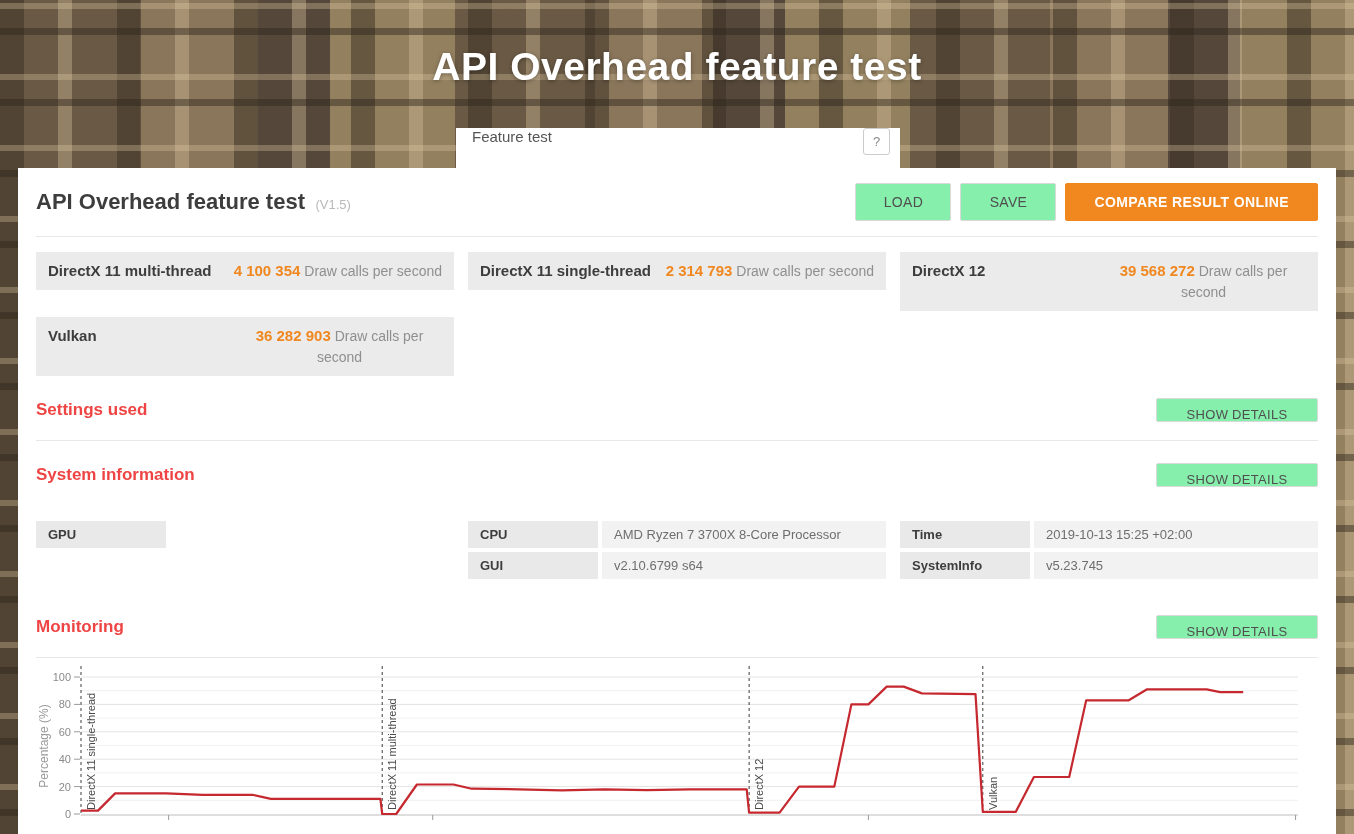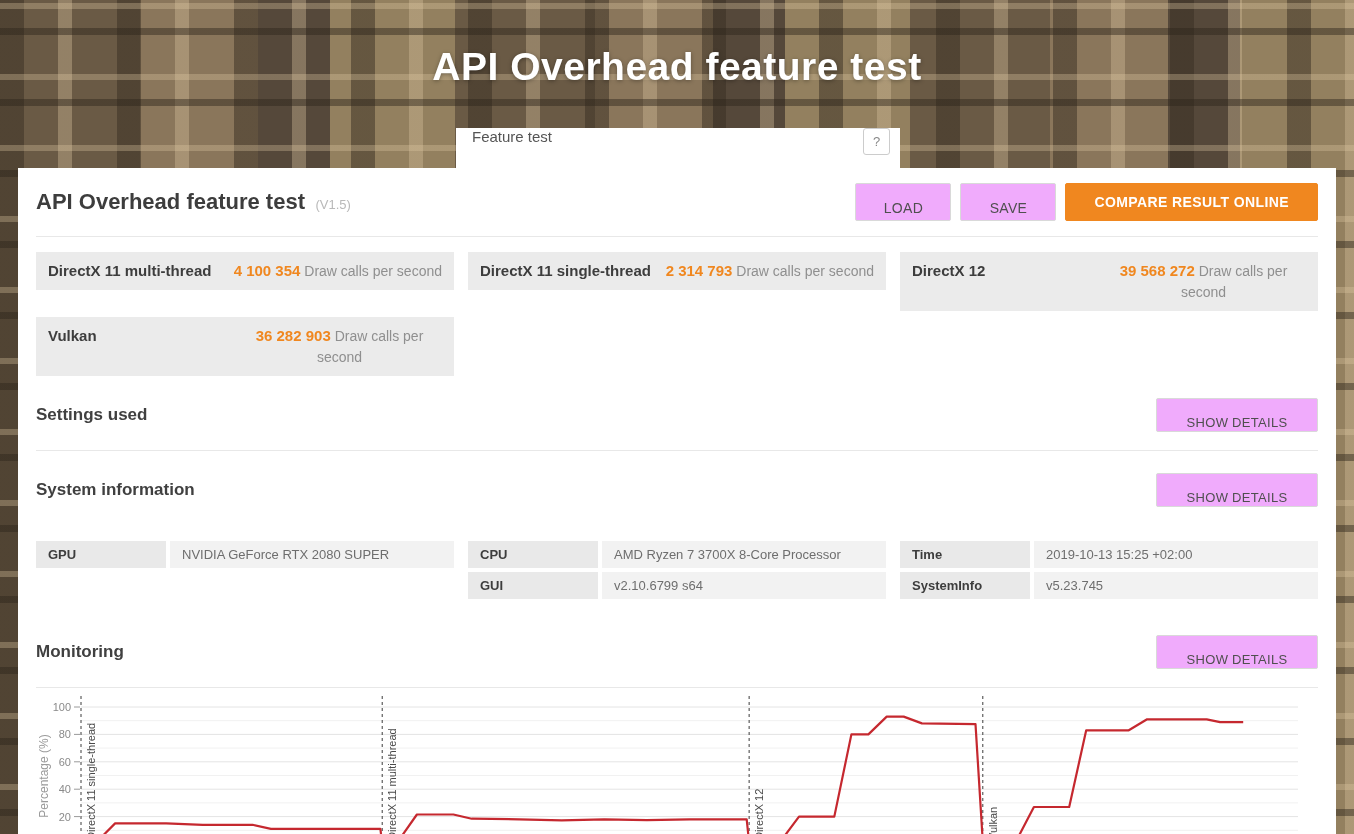--- a/index.html
+++ b/index.html
@@ -33,22 +33,22 @@
     min-height:666px;
   }
   .card-head {
     display:flex; justify-content:space-between; align-items:center;
     height:69px; border-bottom:1px solid #e8e8e8;
   }
   .card-title { font-size:22px; font-weight:600; color:#3d3d3d; }
   .version { font-size:13px; color:#b9b9b9; margin-left:6px; }
   .actions { display:flex; gap:9px; }
   .btn {
-    height:38px; min-width:96px; background:#f0abfc; border:1px solid #d9d9d9; border-radius:2px;
-    font-family:inherit; font-size:14px; color:#4f4f4f; letter-spacing:.3px; cursor:pointer; padding:16px 18px;
+    height:38px; min-width:96px; background:#86efac; border:1px solid #d9d9d9; border-radius:2px;
+    font-family:inherit; font-size:14px; color:#4f4f4f; letter-spacing:.3px; cursor:pointer; padding:8px 18px;
   }
   .btn-primary {
     background:#f0871f; border-color:#f0871f; color:#fff; font-weight:700; padding:0 28px; letter-spacing:.4px;
   }
   .results-grid {
     margin-top:15px; display:grid; grid-template-columns:repeat(3,1fr);
     gap:6px 14px; align-items:start;
   }
   .result-cell {
     background:#ebebeb; padding:8px 12px; display:flex;
@@ -56,21 +56,21 @@
   }
   .result-api { font-size:15px; font-weight:700; color:#3d3d3d; white-space:nowrap; }
   .result-val { text-align:center; font-size:14px; color:#8f8f8f; }
   .result-val.wrap { max-width:205px; }
   .result-score { font-size:15px; font-weight:700; color:#f0871f; white-space:nowrap; }
   .section-row {
     display:flex; justify-content:space-between; align-items:center;
     margin-top:22px; padding-bottom:18px;
   }
   .section-row.divider { border-bottom:1px solid #e8e8e8; }
-  .section-row h2 { font-size:17px; font-weight:600; color:#404040; }
+  .section-row h2 { font-size:17px; font-weight:600; color:#ef4444; }
   .btn-details { height:24px; min-width:162px; font-size:13px; }
   .sysinfo-grid { margin-top:16px; display:grid; grid-template-columns:repeat(3,1fr); gap:0 14px; align-items:start; }
   .sys-col { display:flex; flex-direction:column; gap:4px; }
   .sys-row { display:grid; grid-template-columns:130px 1fr; gap:4px; }
   .sys-label { background:#e9e9e9; font-weight:700; font-size:13px; color:#3d3d3d; padding:6px 12px; }
   .sys-value { background:#f2f2f2; font-size:13px; color:#6e6e6e; padding:6px 12px; }
   .monitoring-row { margin-top:36px; }
   .chart-wrap { margin-top:2px; }
 </style>
 </head>
@@ -124,21 +124,20 @@
 
   <div class="section-row">
     <h2>System information</h2>
     <button class="btn btn-details">SHOW DETAILS</button>
   </div>
 
   <div class="sysinfo-grid">
     <div class="sys-col">
       <div class="sys-row">
         <div class="sys-label">GPU</div>
-        <div class="sys-value">NVIDIA GeForce RTX 2080 SUPER</div>
       </div>
     </div>
     <div class="sys-col">
       <div class="sys-row">
         <div class="sys-label">CPU</div>
         <div class="sys-value">AMD Ryzen 7 3700X 8-Core Processor</div>
       </div>
       <div class="sys-row">
         <div class="sys-label">GUI</div>
         <div class="sys-value">v2.10.6799 s64</div>

